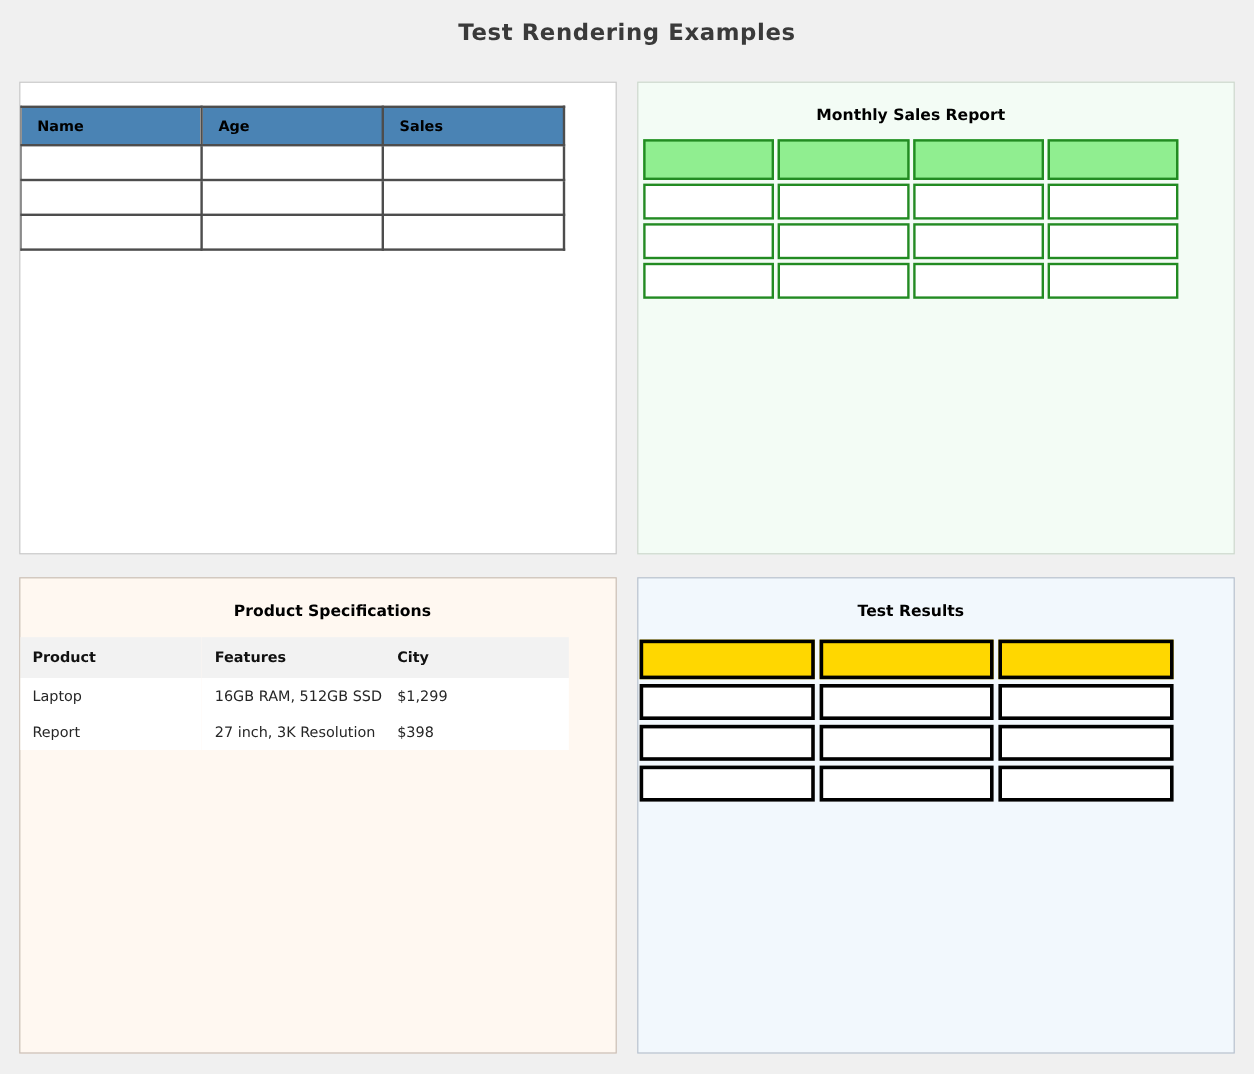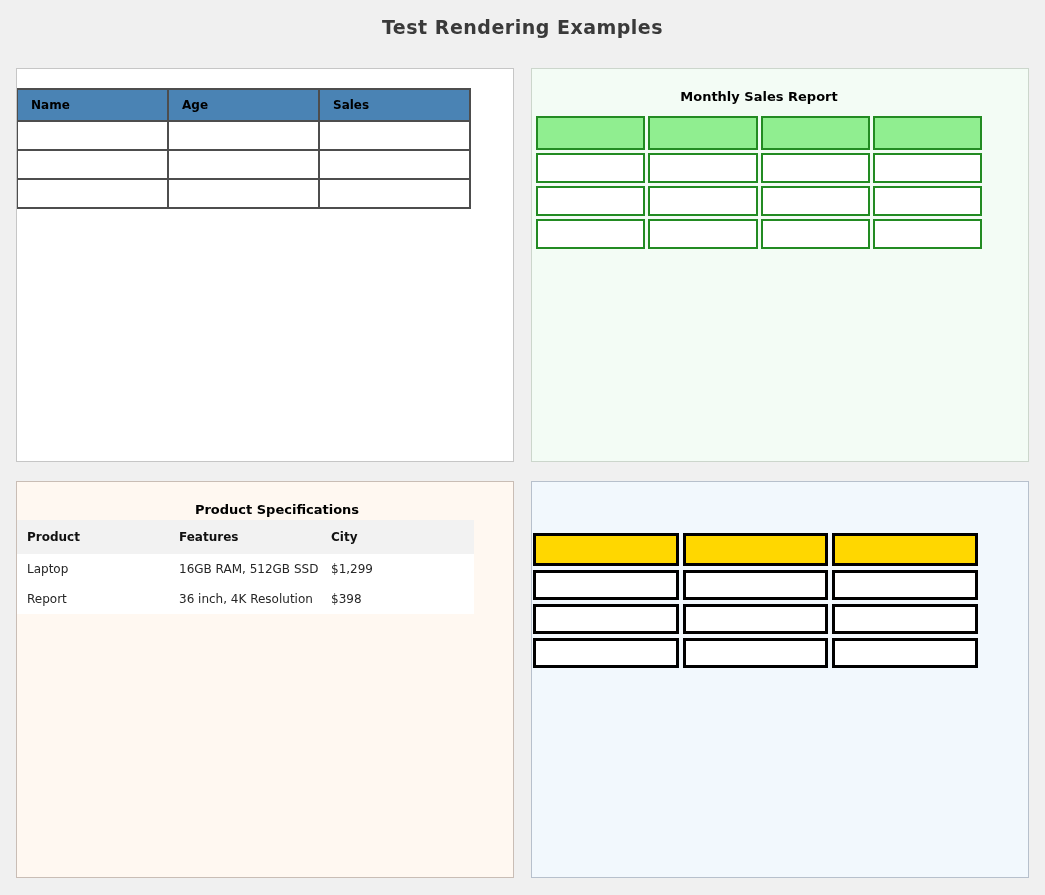--- a/index.html
+++ b/index.html
@@ -64,21 +64,21 @@
   #sales-table th, #sales-table td {
     border: 2px solid #228B22;
     font-size: 12px; padding: 0;
     overflow: hidden;
   }
   #sales-table th { background: #90EE90; height: 30px; }
   #sales-table td { background: #ffffff; height: 26px; }
 
   
   #products-table {
-    position: absolute; left: -1px; top: 38px;
+    position: absolute; left: -1px; top: 49px;
     width: 458px; table-layout: fixed;
     border-collapse: collapse;
   }
   #products-table th, #products-table td {
     border: none; text-align: left;
     padding: 0 0 0 11px;
     overflow: hidden; white-space: nowrap;
   }
   #products-table th {
     background: #f2f2f2; height: 34px;
@@ -187,28 +187,29 @@
       </tr>
     </thead>
     <tbody>
       <tr>
         <td>Laptop</td>
         <td>16GB RAM, 512GB SSD</td>
         <td>$1,299</td>
       </tr>
       <tr>
         <td>Report</td>
-        <td>36 inch, 4K Resolution</td>
+        <td>27 inch, 3K Resolution</td>
         <td>$398</td>
       </tr>
     </tbody>
   </table>
 </div>
 
 <div class="panel" id="panel-tests">
+  <div class="panel-title">Test Results</div>
   <table id="tests-table">
     <thead>
       <tr>
         <th></th>
           <th></th>
           <th></th>
       </tr>
     </thead>
     <tbody>
       <tr>

